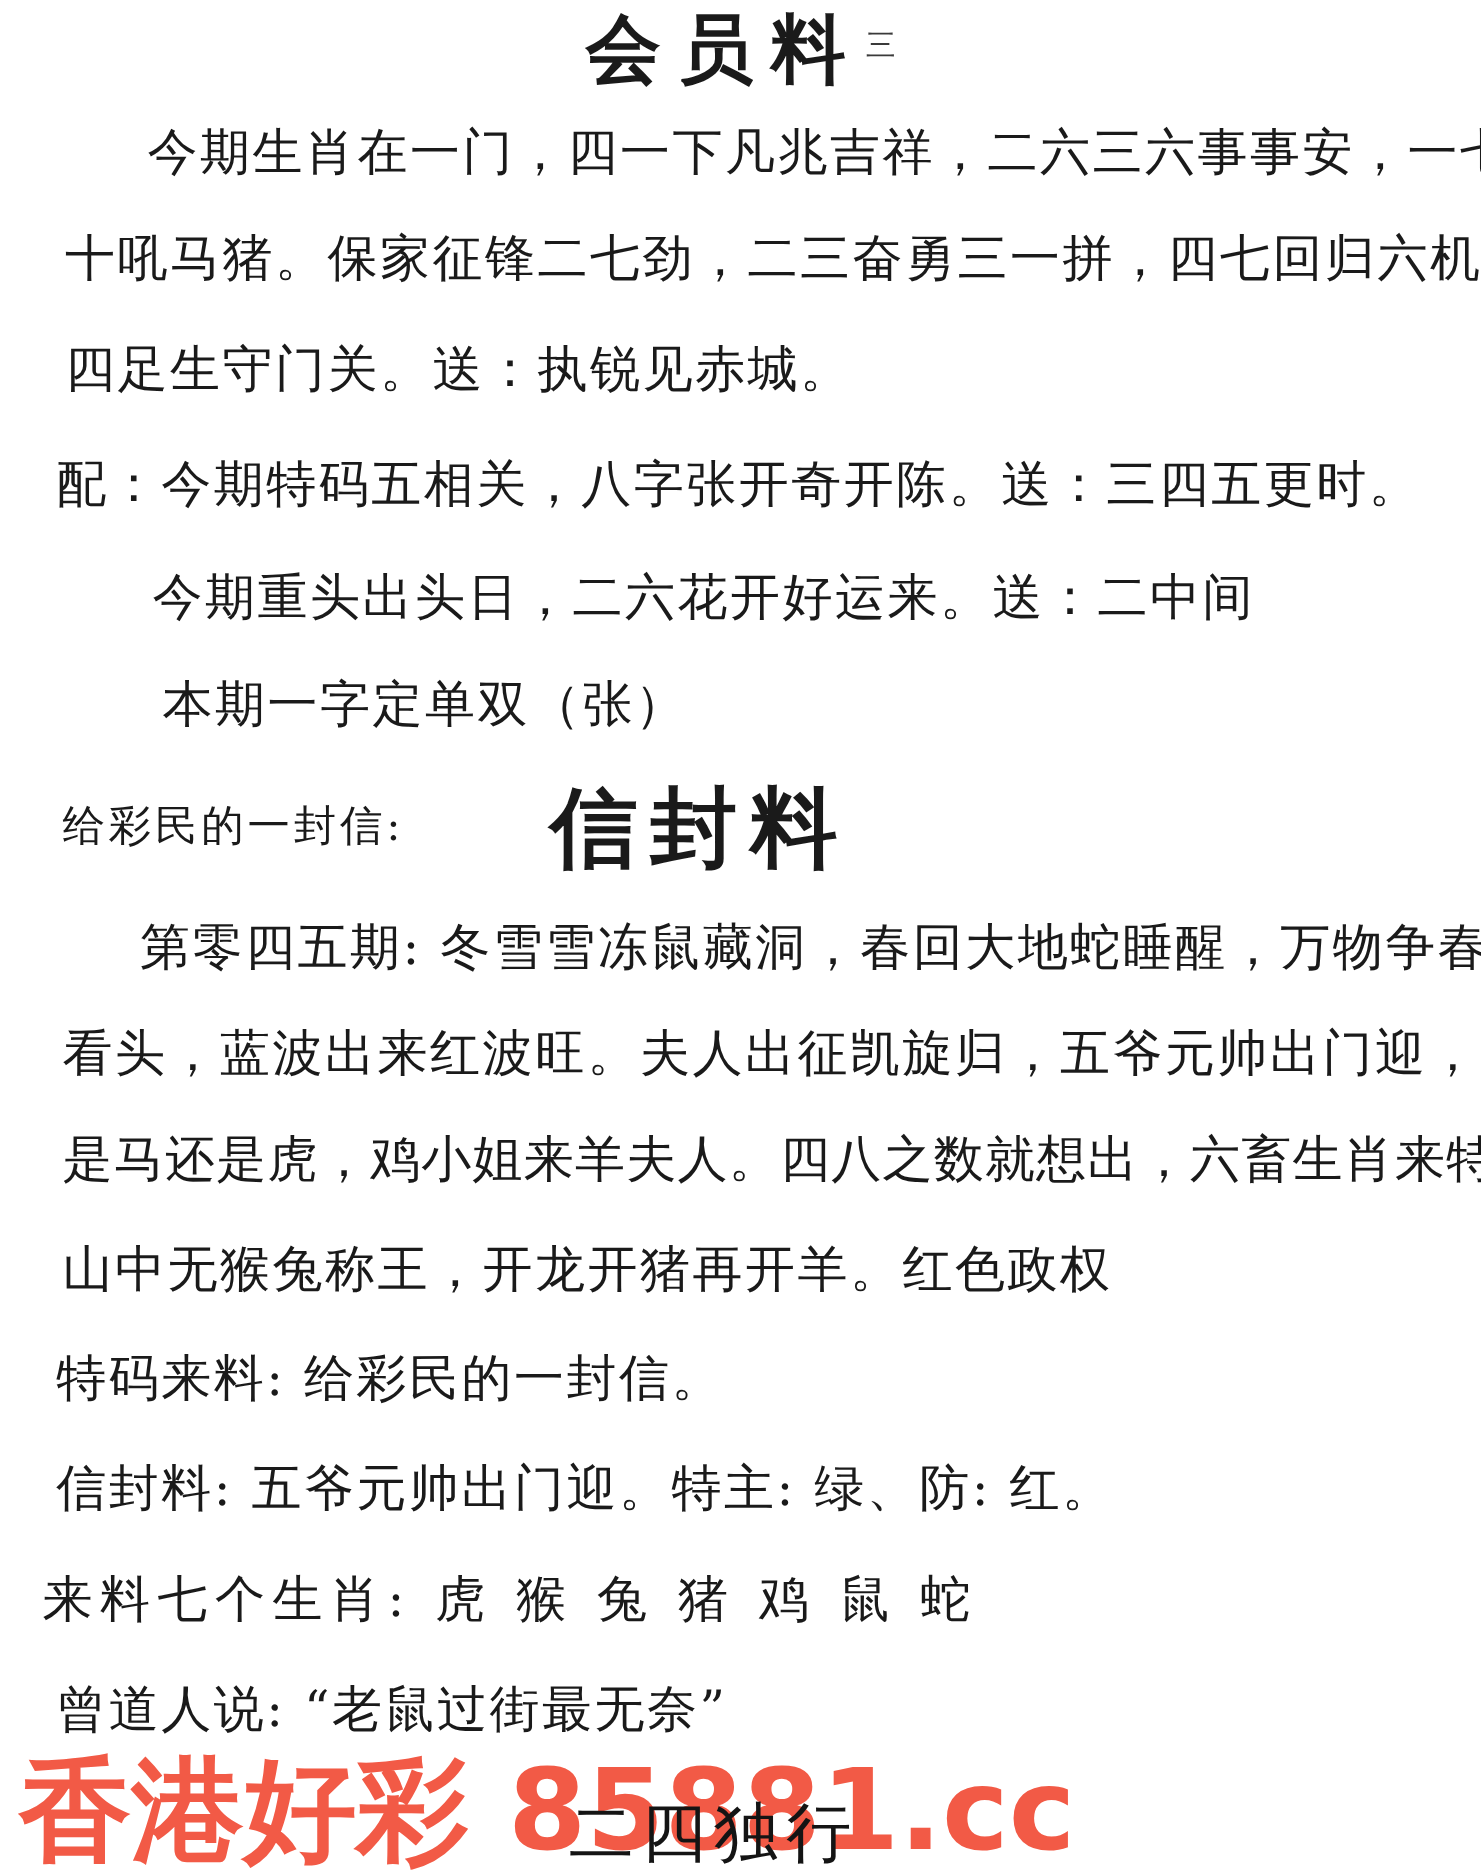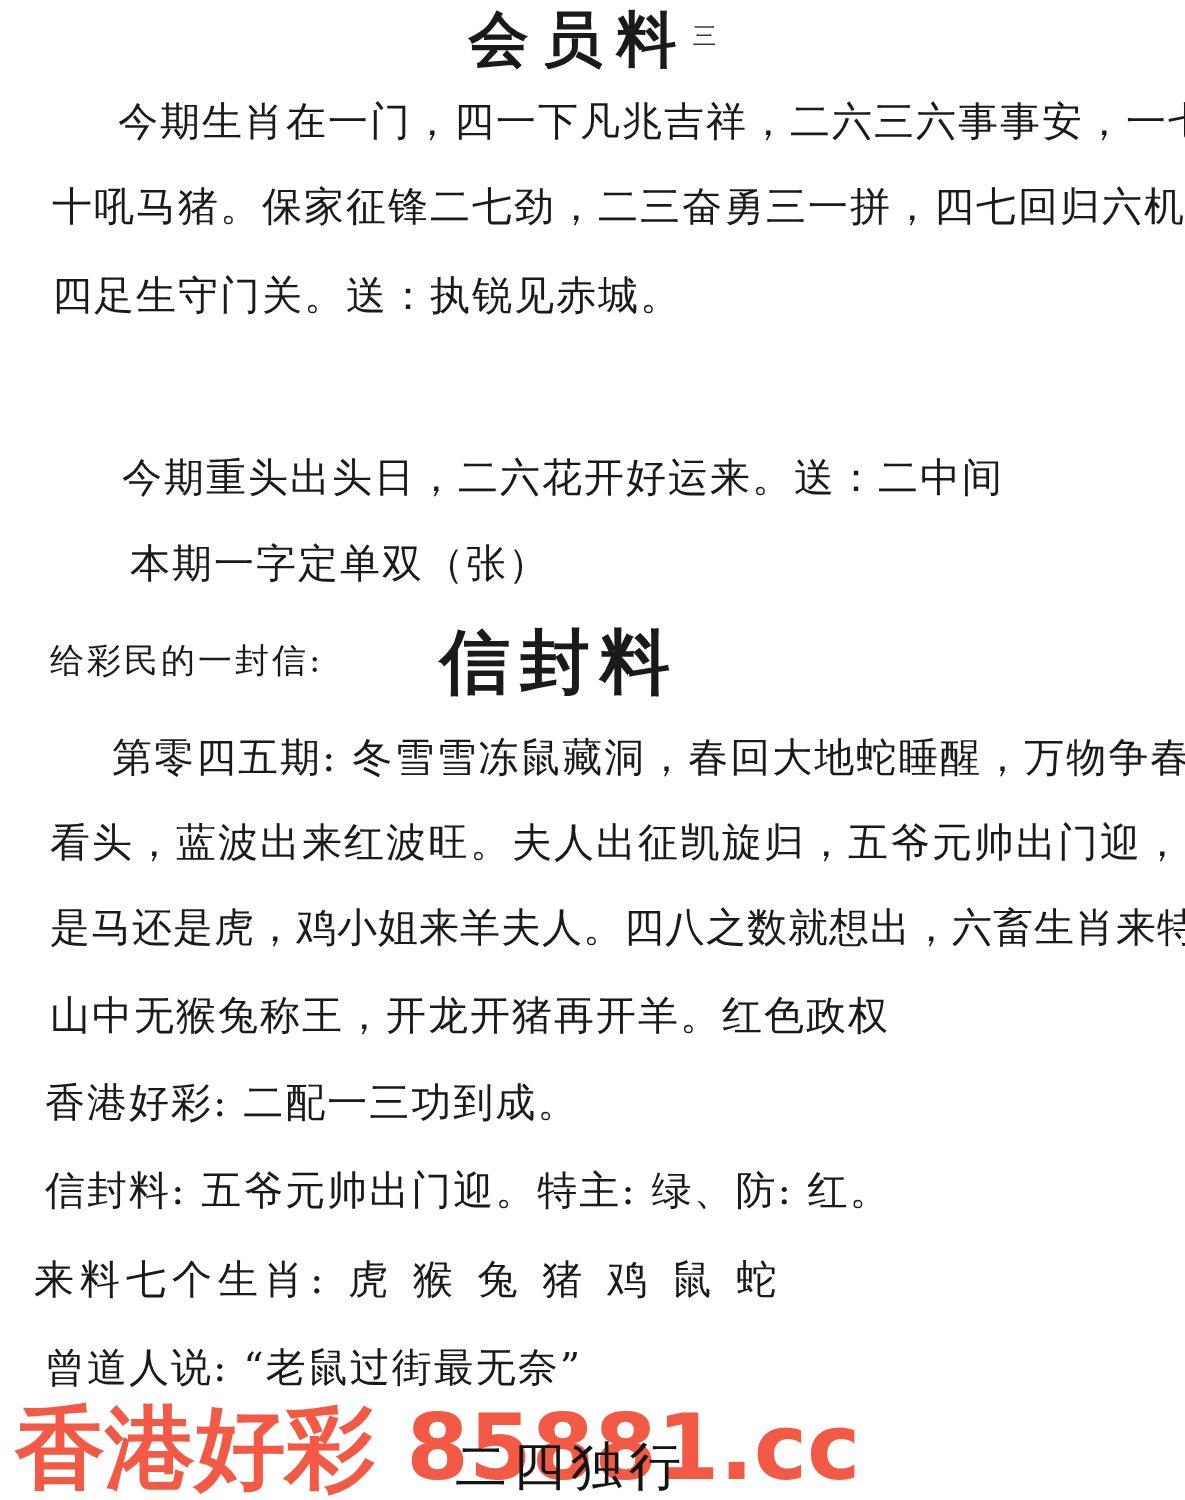--- a/index.html
+++ b/index.html
@@ -80,31 +80,32 @@
 
 <div class="page">
 
   <div class="title-row">
     <span class="doc-title">会员料</span><span class="title-mark">三</span>
   </div>
 
   <div class="line m1">今期生肖在一门，四一下凡兆吉祥，二六三六事事安，一七三</div>
   <div class="line m2">十吼马猪。保家征锋二七劲，二三奋勇三一拼，四七回归六机迎，</div>
   <div class="line m3">四足生守门关。送：执锐见赤城。</div>
+  <div class="line m4">配：今期特码五相关，八字张开奇开陈。送：三四五更时。</div>
   <div class="line m5">今期重头出头日，二六花开好运来。送：二中间</div>
   <div class="line m6">本期一字定单双（张）</div>
 
   <div class="line letter-label">给彩民的一封信:</div>
   <div class="letter-header">信封料</div>
 
   <div class="line t1">第零四五期: 冬雪雪冻鼠藏洞，春回大地蛇睡醒，万物争春有</div>
   <div class="line t2">看头，蓝波出来红波旺。夫人出征凯旋归，五爷元帅出门迎，是牛</div>
   <div class="line t3">是马还是虎，鸡小姐来羊夫人。四八之数就想出，六畜生肖来特码。</div>
   <div class="line t4">山中无猴兔称王，开龙开猪再开羊。红色政权</div>
-  <div class="line t5">香港好彩: 二配一三功到成。</div>
+  <div class="line t5">特码来料: 给彩民的一封信。</div>
   <div class="line t6">信封料: 五爷元帅出门迎。特主: 绿、防: 红。</div>
   <div class="line t7">来料七个生肖: 虎 猴 兔 猪 鸡 鼠 蛇</div>
   <div class="line t8">曾道人说: “老鼠过街最无奈”</div>
 
   <div class="watermark" style="color: rgb(242, 90, 70);">香港好彩 85881.cc</div>
 
   <div class="footer-line">二四独行</div>
 
 </div>
 

